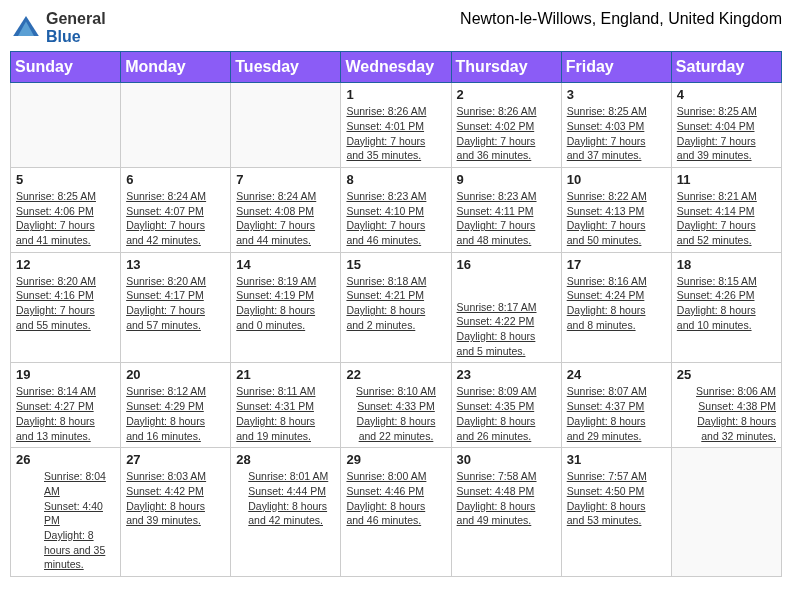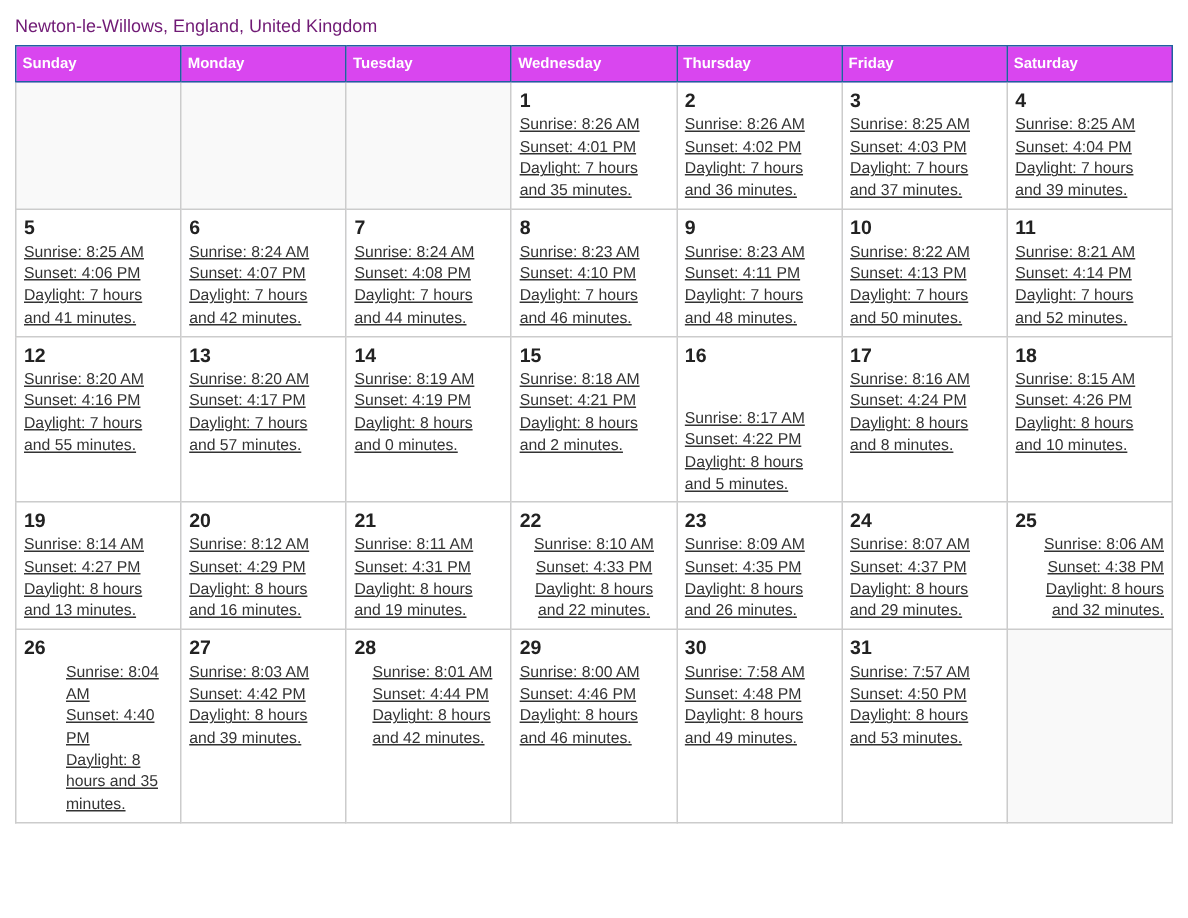--- a/index.html
+++ b/index.html
@@ -42,32 +42,32 @@
     }
     .title-block {
       text-align: right;
     }
     .calendar-title {
       font-size: 32px;
       font-weight: bold;
       color: #222;
     }
     .calendar-subtitle {
-      font-size: 12px;
-      color: #701a75;
+      font-size: 16px;
+      color: #000000;
     }
     .calendar {
       width: 100%;
       border-collapse: collapse;
       border: 1px solid #ccc;
     }
     .calendar th {
-      background: #d946ef;
+      background: #8b5cf6;
       color: #fff;
-      font-size: 10px;
+      font-size: 16px;
       font-weight: bold;
       padding: 6px 4px;
       text-align: left;
       border: 1px solid #2060a0;
     }
     .calendar td {
       border: 1px solid #ccc;
       vertical-align: top;
       padding: 4px 5px;
       font-size: 11px;
@@ -93,20 +93,30 @@
       text-decoration: underline;
     }
     .row-shade {
       background: #f0f4f8;
     }
   </style>
 </head>
 <body>
 
 <div class="header">
+  <div class="logo">
+    <svg class="logo-icon" viewBox="0 0 40 40" xmlns="http://www.w3.org/2000/svg">
+      <polygon points="20,5 36,30 4,30" fill="#2e6db4"></polygon>
+      <polygon points="20,12 30,30 10,30" fill="#5a9fd4"></polygon>
+    </svg>
+    <div class="logo-text">
+      <span class="logo-general">General</span>
+      <span class="logo-blue">Blue</span>
+    </div>
+  </div>
   <div class="title-block">
     <div class="calendar-subtitle">Newton-le-Willows, England, United Kingdom</div>
   </div>
 </div>
 
 <table class="calendar">
   <thead>
     <tr>
     <th>Sunday</th>
         <th>Monday</th>

